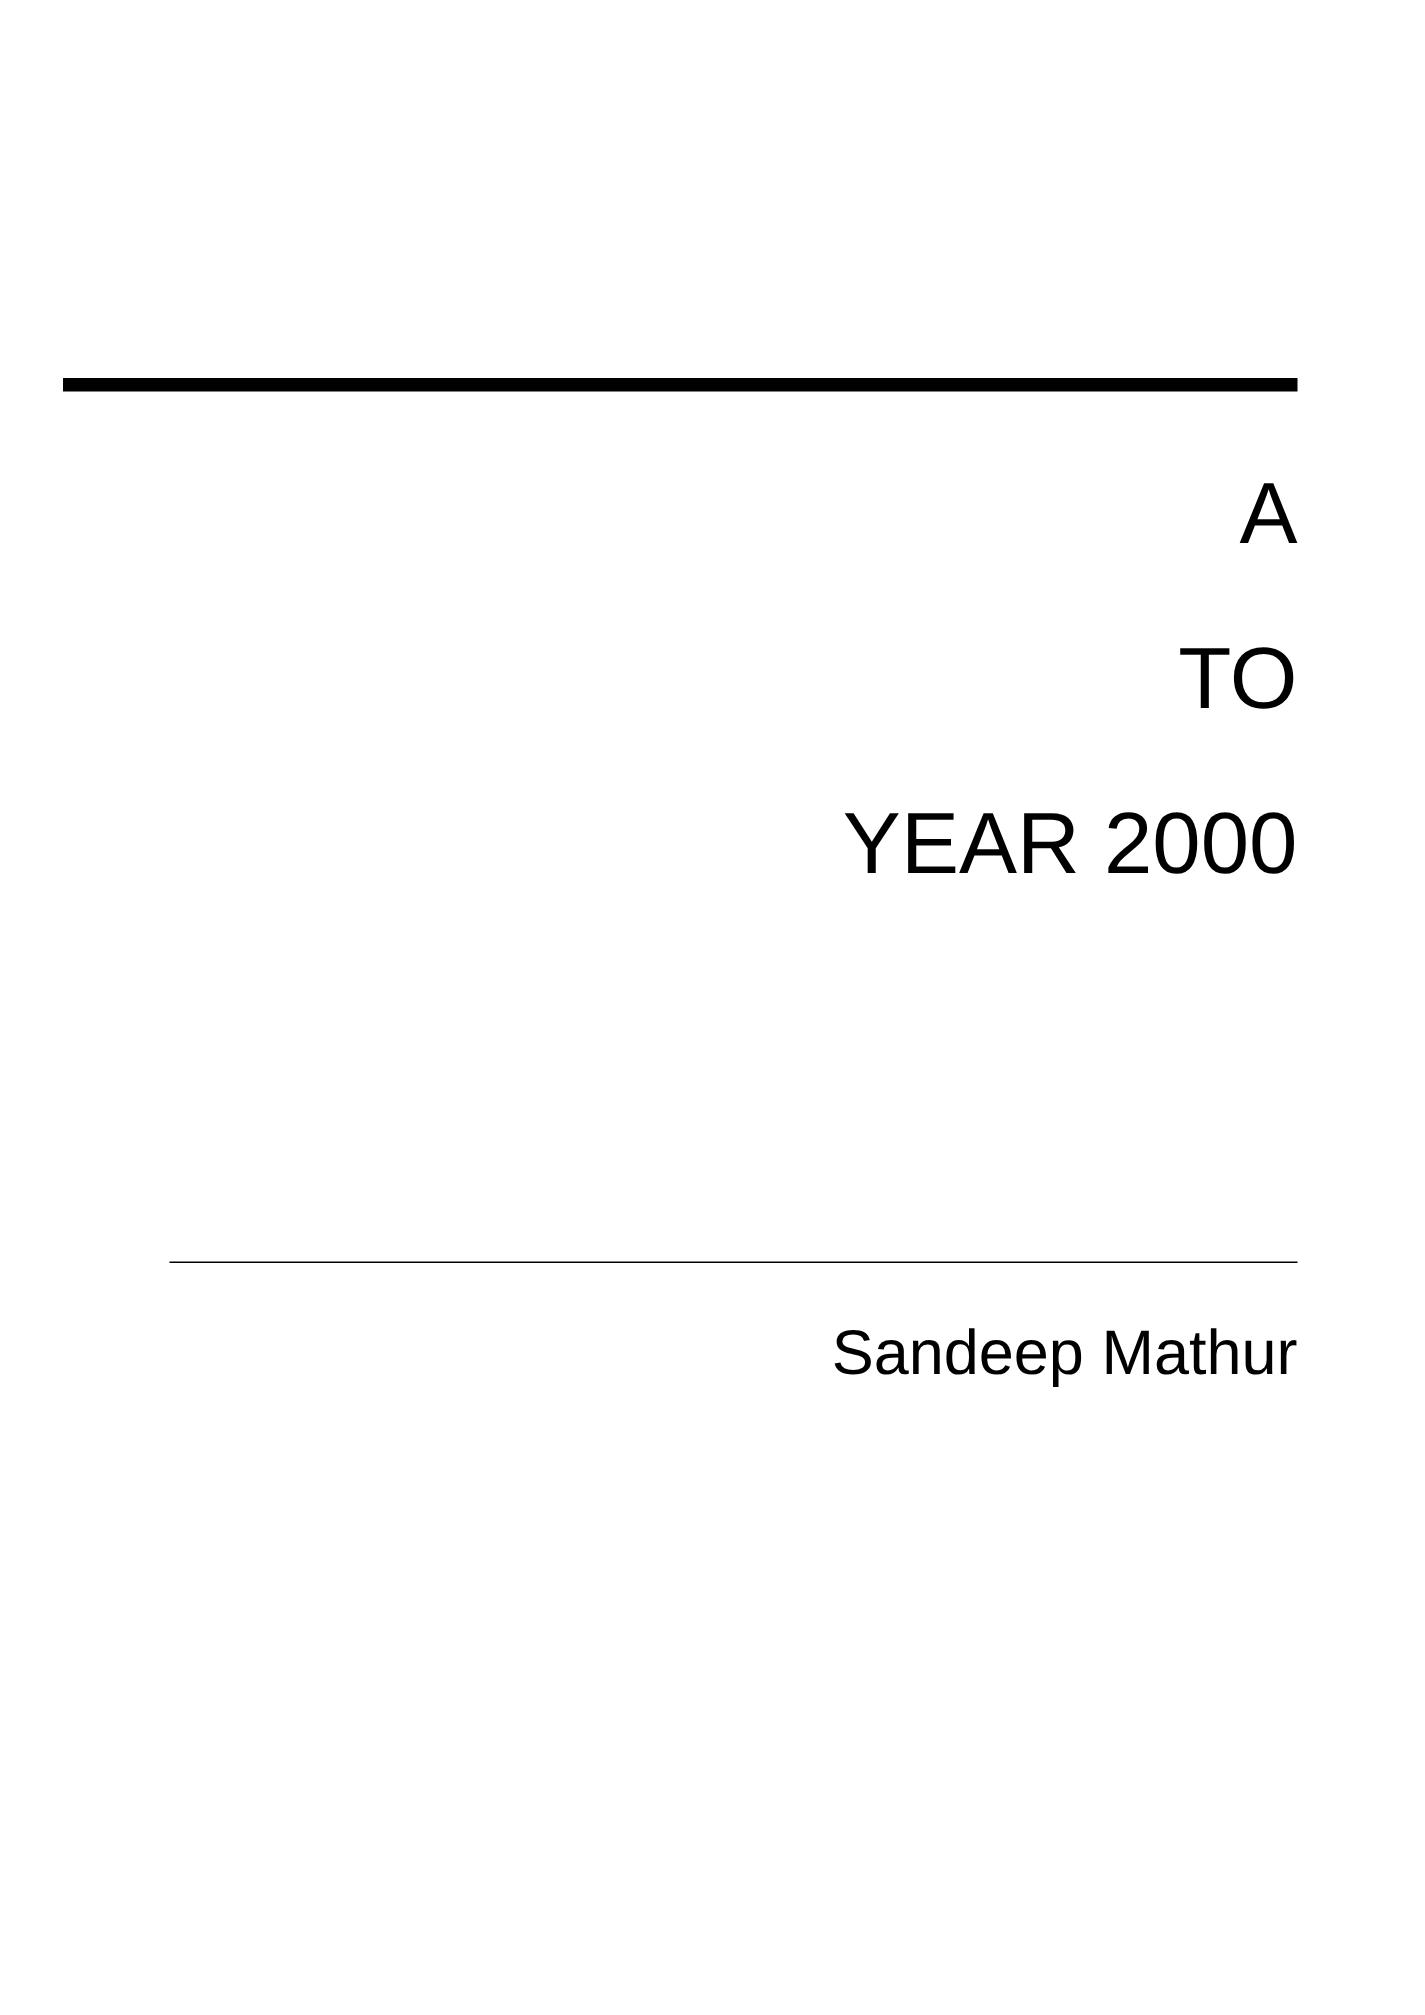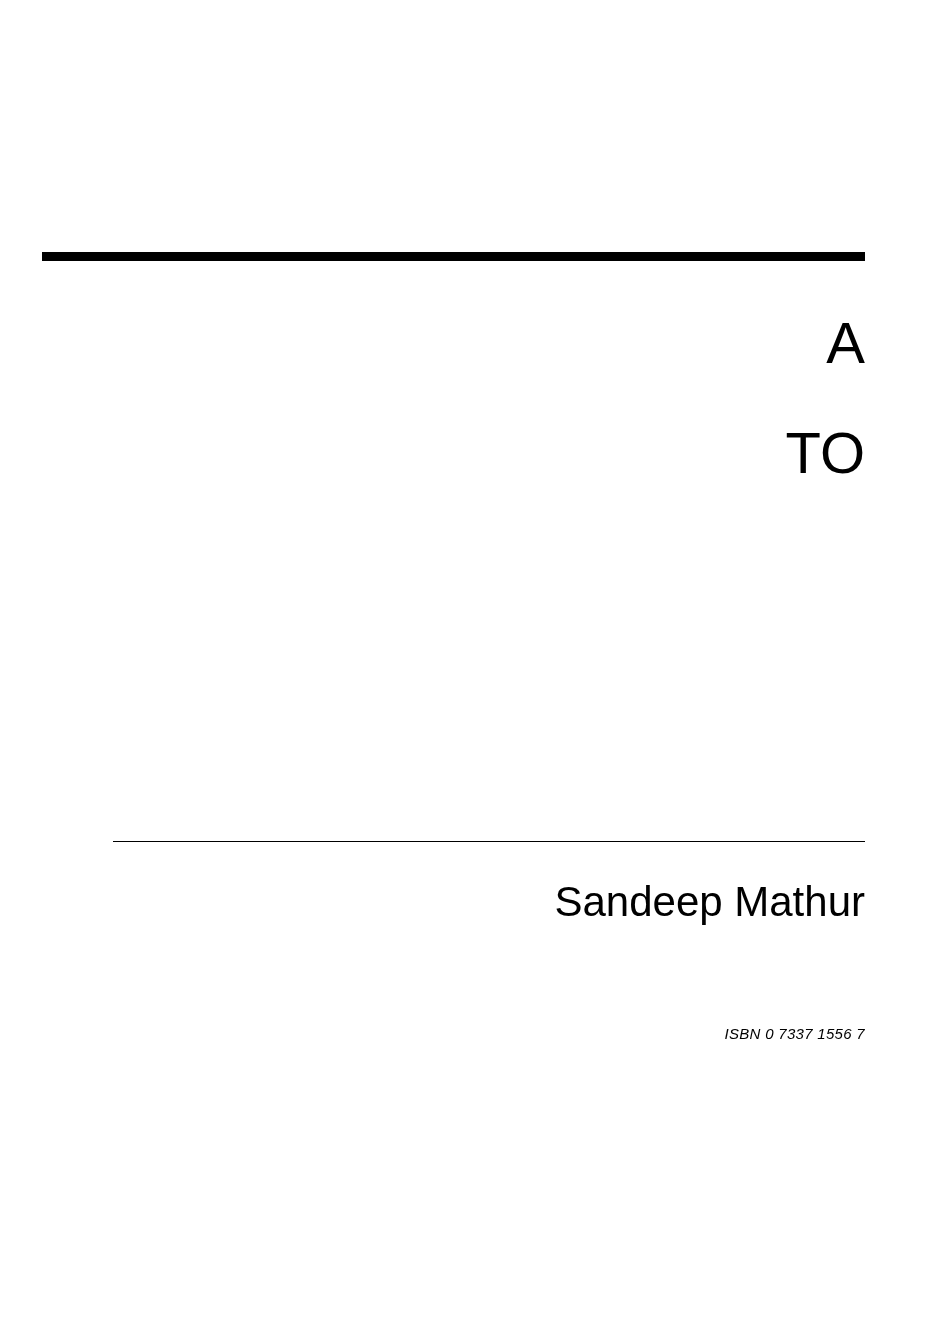--- a/index.html
+++ b/index.html
@@ -72,21 +72,21 @@
 </head>
 <body>
 
 <div class="page">
 
   <div class="rule-top"></div>
 
   <div class="title-block">
     <div class="title-line">A</div>
     <div class="title-line">TO</div>
+    <div class="title-line">YEAR 2000</div>
   </div>
 
   <div class="rule-mid"></div>
 
   <div class="author">Sandeep Mathur</div>
 
-  <div class="isbn">ISBN 0 7337 1556 7</div>
 
 </div>
 
 </body></html>

